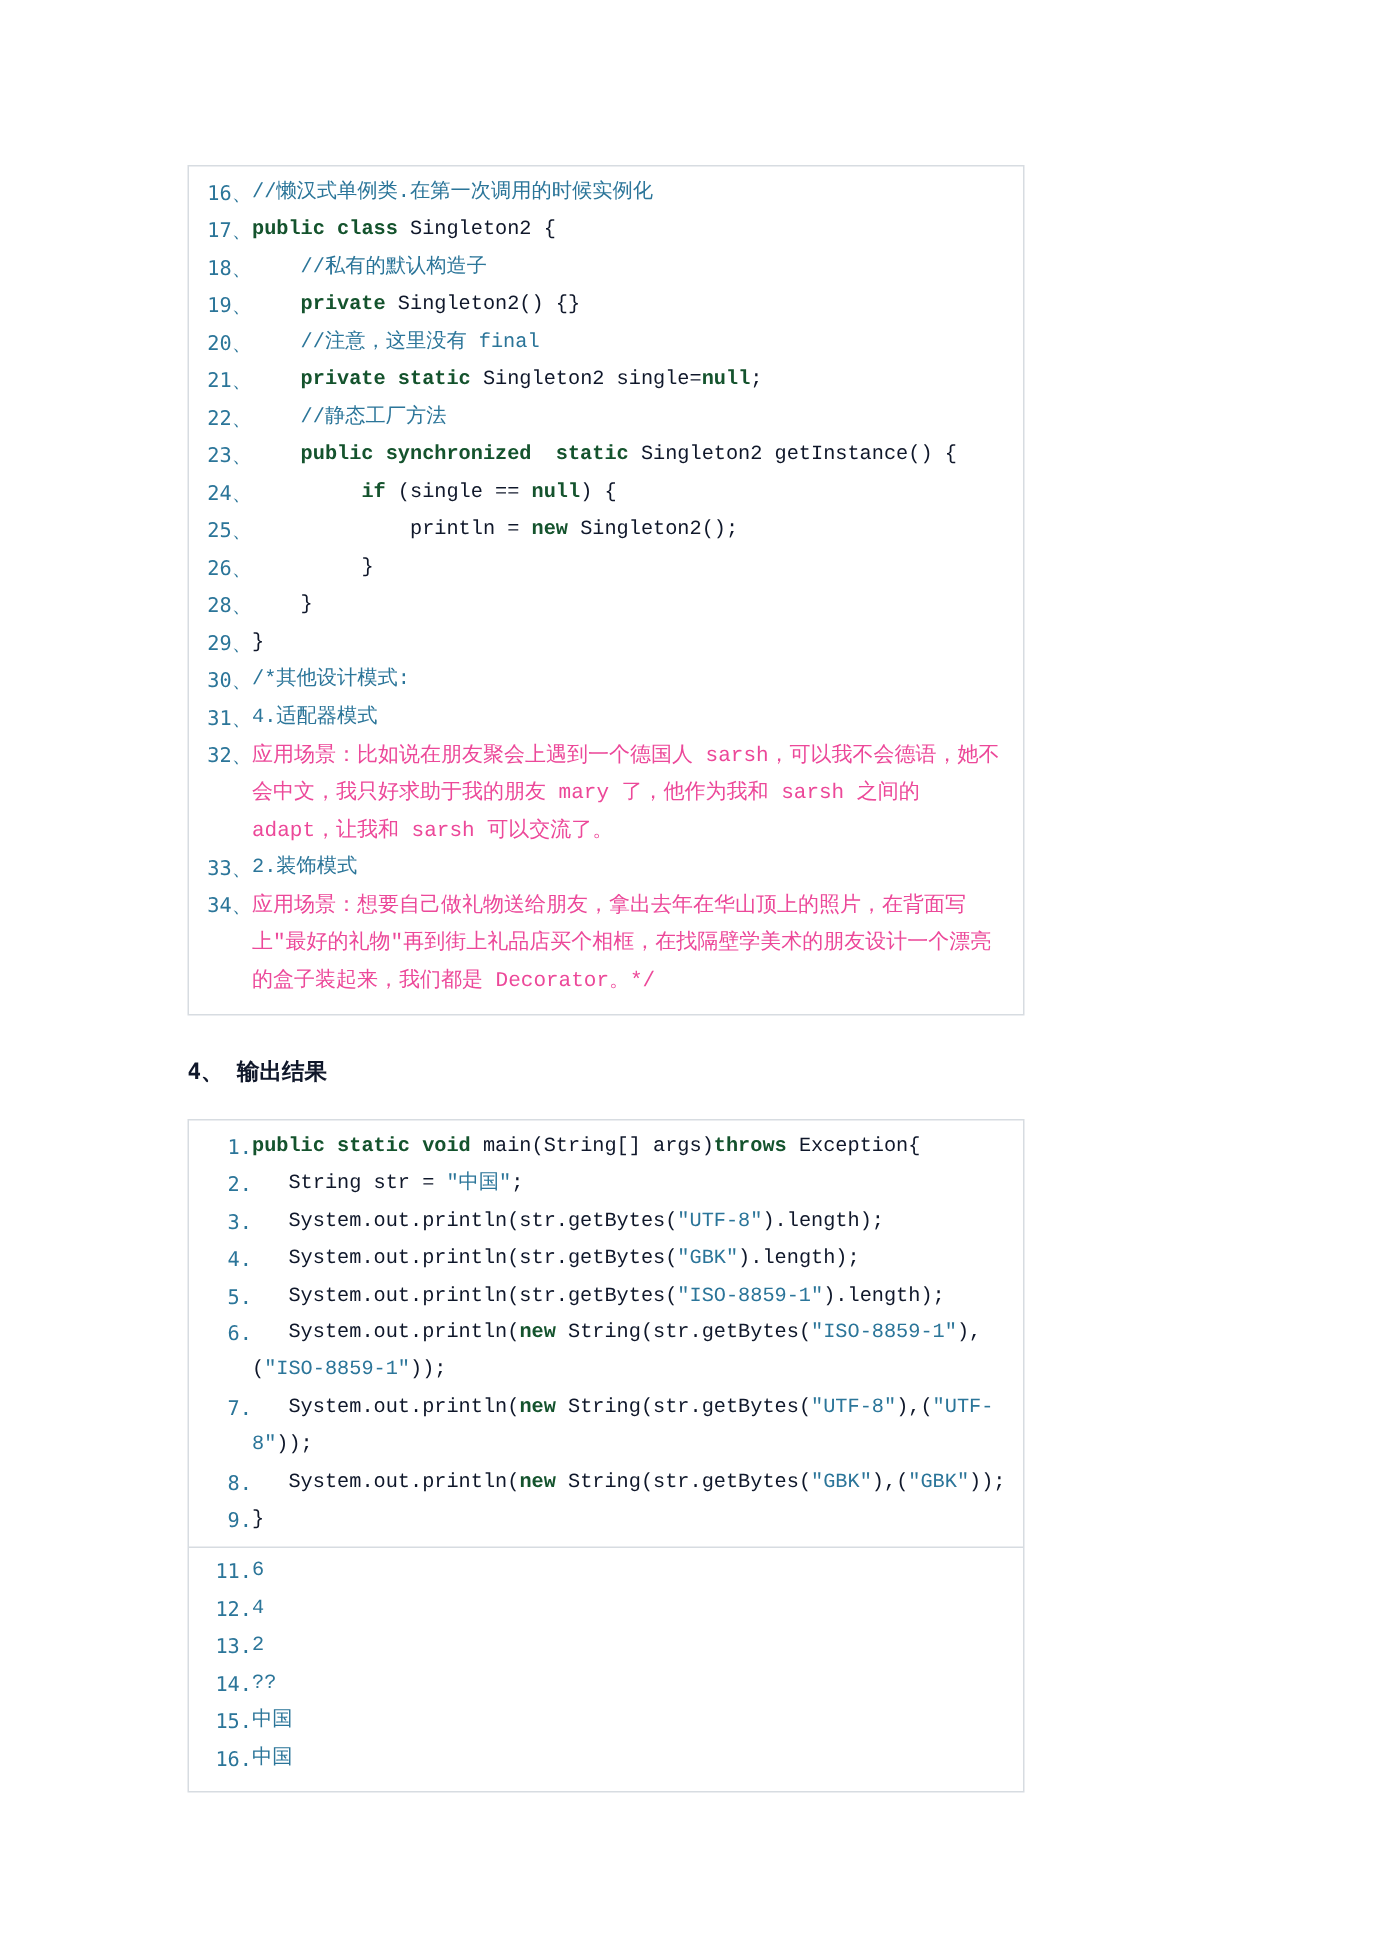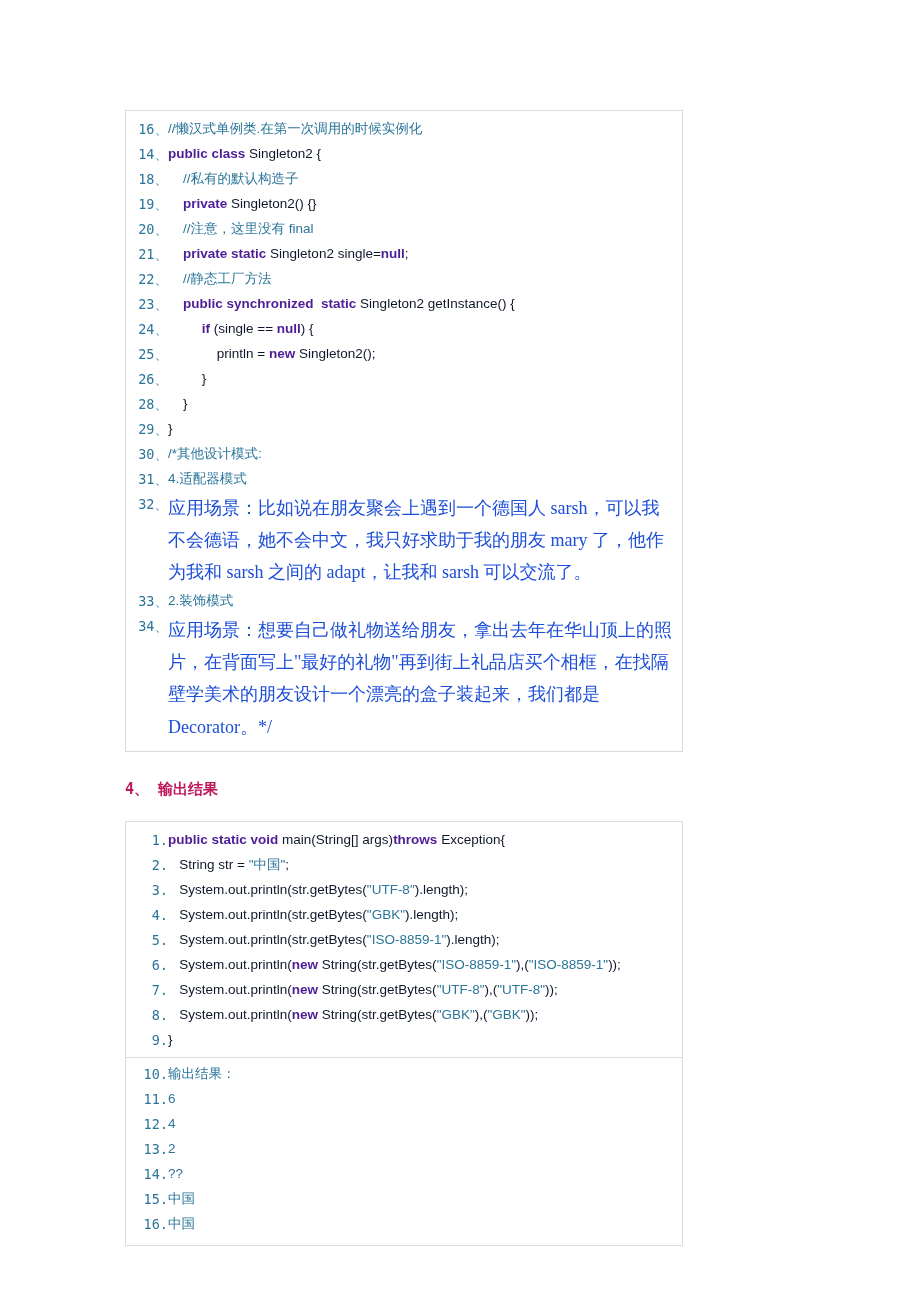--- a/index.html
+++ b/index.html
@@ -30,58 +30,58 @@
     width: 34px;
     text-align: right;
     color: #2b7599;
     flex: 0 0 34px;
     font-family: "Consolas", monospace;
     font-size: 13.5px;
   }
   .content {
     flex: 1;
     white-space: pre-wrap;
-    font-family: Liberation Sans, sans-serif;
+    font-family: Liberation Mono, monospace;
     font-size: 13.5px;
   }
   .content-wrap {
     flex: 1;
-    font-family: Liberation Serif, serif;
-    font-size: 18px;
+    font-family: Liberation Mono, monospace;
+    font-size: 14px;
     line-height: 1.8;
-    color: #1d4ed8;
-  }
-  .kw { color: #4c1d95; font-weight: bold; }
+    color: #ec4899;
+  }
+  .kw { color: #14532d; font-weight: bold; }
   .cm { color: #2b7599; }
   .str { color: #2b7599; }
   .pl { color: #0f172a; }
   .heading {
     margin: 28px 0 22px 0;
-    color: #be185d;
+    color: #0f172a;
     font-weight: bold;
     font-size: 15px;
   }
   .sep {
     border-top: 1px solid #d7dce1;
     margin: 2px -8px;
   }
   .sep-spacer { height:2px; }
 </style>
 </head>
 <body>
 
 <div class="page">
 
   <div class="code-box" id="box1">
       <div class="line">
         <div class="ln">16、</div>
         <div class="content"><span class="cm">//懒汉式单例类.在第一次调用的时候实例化</span></div>
       </div>
       <div class="line">
-        <div class="ln">14、</div>
+        <div class="ln">17、</div>
         <div class="content"><span class="kw">public</span><span class="pl"> </span><span class="kw">class</span><span class="pl"> Singleton2 {</span></div>
       </div>
       <div class="line">
         <div class="ln">18、</div>
         <div class="content"><span class="pl">    </span><span class="cm">//私有的默认构造子</span></div>
       </div>
       <div class="line">
         <div class="ln">19、</div>
         <div class="content"><span class="pl">    </span><span class="kw">private</span><span class="pl"> Singleton2() {}</span></div>
       </div>
@@ -179,24 +179,20 @@
         <div class="content"><span class="pl">   System.out.println(</span><span class="kw">new</span><span class="pl"> String(str.getBytes(</span><span class="str">"GBK"</span><span class="pl">),(</span><span class="str">"GBK"</span><span class="pl">));</span></div>
       </div>
       <div class="line">
         <div class="ln">9.</div>
         <div class="content"><span class="pl">}</span></div>
       </div>
       <div class="sep-spacer"></div>
       <div class="sep"></div>
       <div class="sep-spacer"></div>
       <div class="line">
-        <div class="ln">10.</div>
-        <div class="content"><span class="cm">输出结果：</span></div>
-      </div>
-      <div class="line">
         <div class="ln">11.</div>
         <div class="content"><span class="cm">6</span></div>
       </div>
       <div class="line">
         <div class="ln">12.</div>
         <div class="content"><span class="cm">4</span></div>
       </div>
       <div class="line">
         <div class="ln">13.</div>
         <div class="content"><span class="cm">2</span></div>

